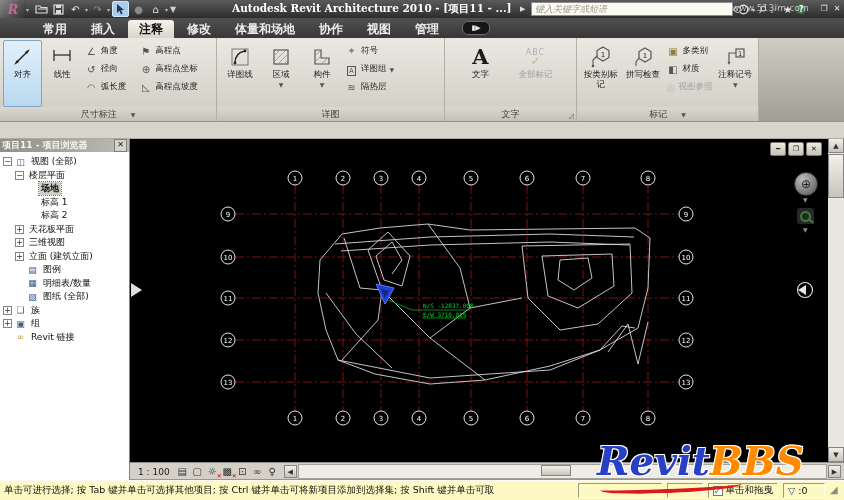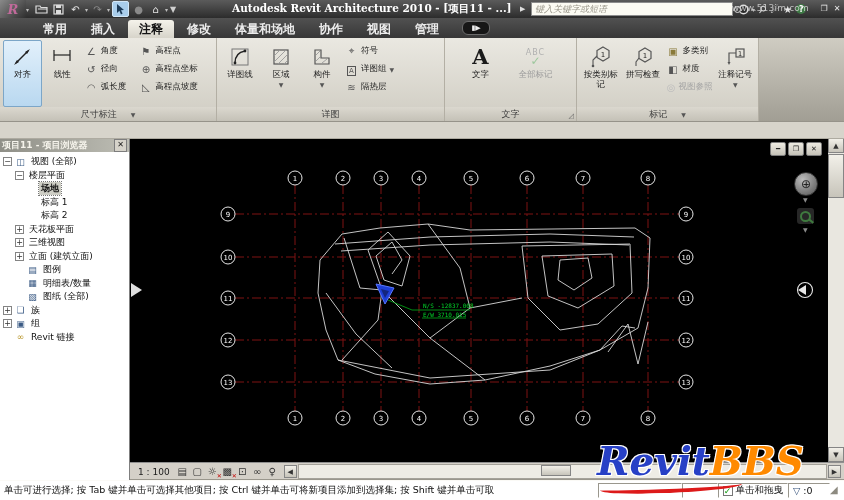--- a/index.html
+++ b/index.html
@@ -101,23 +101,23 @@
   .viewbar{position:absolute;left:130px;top:462px;width:714px;height:18px;background:#d4d0c8;
     border-top:1px solid #8f8f8f;display:flex;align-items:center;font-size:9px;color:#1a1a1a;
     box-sizing:border-box;padding:0 3px;z-index:15;}
   .scalebtn{padding:0 5px;white-space:nowrap;}
   .vic{width:15px;text-align:center;font-size:10px;color:#333;position:relative;flex:0 0 auto;}
   .vic.redx::after{content:"✕";position:absolute;right:-2px;bottom:-2px;color:#c40000;font-size:6px;font-weight:bold;}
   .hslarrow{width:13px;height:13px;font-size:7px;flex:0 0 auto;margin-left:4px;}
   .hstrack{flex:1;height:13px;background:#eeece5;border:1px solid #a5a29a;position:relative;margin:0 1px;}
   .hsthumb{position:absolute;left:46%;top:0;width:30px;height:11px;}
   
-  .statusbar{position:absolute;left:0;top:480px;width:844px;height:20px;background:#ffffff;
+  .statusbar{position:absolute;left:0;top:480px;width:844px;height:20px;background:#fef9c3;
     border-top:1px solid #fbfaf6;box-shadow:0 -1px 0 #9a978d;display:flex;align-items:center;
-    font-size:9.5px;color:#101010;padding:0 4px;box-sizing:border-box;z-index:16;}
+    font-size:9.5px;color:#101010;padding:0 4px;box-sizing:border-box;gap:5px;z-index:16;}
   .sbhint{flex:1;white-space:nowrap;overflow:hidden;}
   .sbseg{height:15px;border:1px solid;border-color:#9a978d #fff #fff #9a978d;display:flex;
     align-items:center;gap:3px;padding:0 4px;box-sizing:border-box;flex:0 0 auto;}
   .cbx{width:10px;height:10px;background:#fff;border:1px solid #767676;color:#0a9a0a;font-size:9px;
     line-height:9px;text-align:center;font-weight:bold;box-sizing:border-box;}
   .grip{width:10px;height:14px;color:#8d8a80;font-size:10px;flex:0 0 auto;}
   
   .revitbbs{position:absolute;left:597px;top:438px;z-index:40;white-space:nowrap;
     font-family:"DejaVu Serif",serif;font-style:italic;font-weight:bold;font-size:39px;line-height:46px;pointer-events:none;}
   .rv{color:#2740c6;text-shadow:1px 1px 0 #fff,-1px -1px 0 #fff,1px -1px 0 #fff,-1px 1px 0 #fff;}

